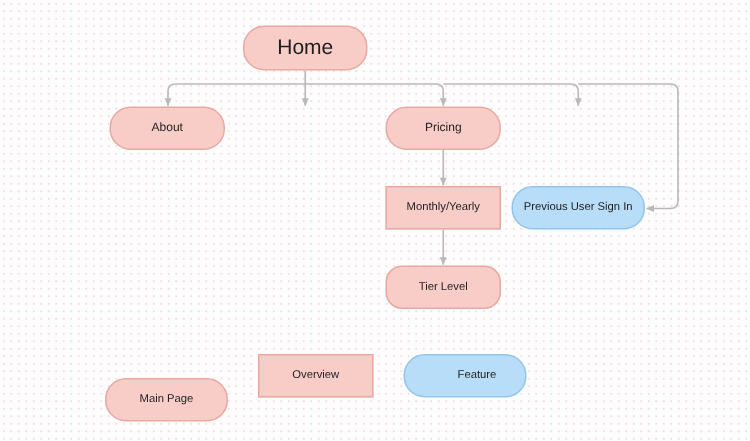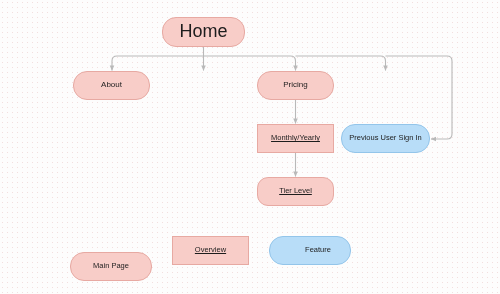--- a/index.html
+++ b/index.html
@@ -32,28 +32,28 @@
     align-items: center;
     justify-content: center;
     border: 1px solid #e7a9a2;
     background: #f8cdc8;
     color: #1d1d1d;
     text-align: center;
     line-height: 1.1;
     white-space: nowrap;
   }
   .node.round { border-radius: 14px; }
-  .node.rect  { border-radius: 0; text-decoration: underline; }
+  .node.rect  { border-radius: 0; }
   .node.blue {
     background: #b8ddf8;
     border-color: #93c5ea;
   }
   .node.sz-sm { font-size: 7.5px; }
   .node.sz-md { font-size: 8px; }
-  .node.sz-xl { font-size: 18px; }
+  .node.sz-xl { font-size: 14px; }
 </style>
 </head>
 <body>
 
 <div id="canvas">
 
   <svg id="wires" viewBox="0 0 500 294">
     <defs>
       <marker id="arw" markerWidth="7" markerHeight="7" refX="5.4" refY="3" orient="auto" markerUnits="userSpaceOnUse">
         <path d="M0.4,0.7 L5.6,3 L0.4,5.3 Z" fill="#b9b9b9"></path>

